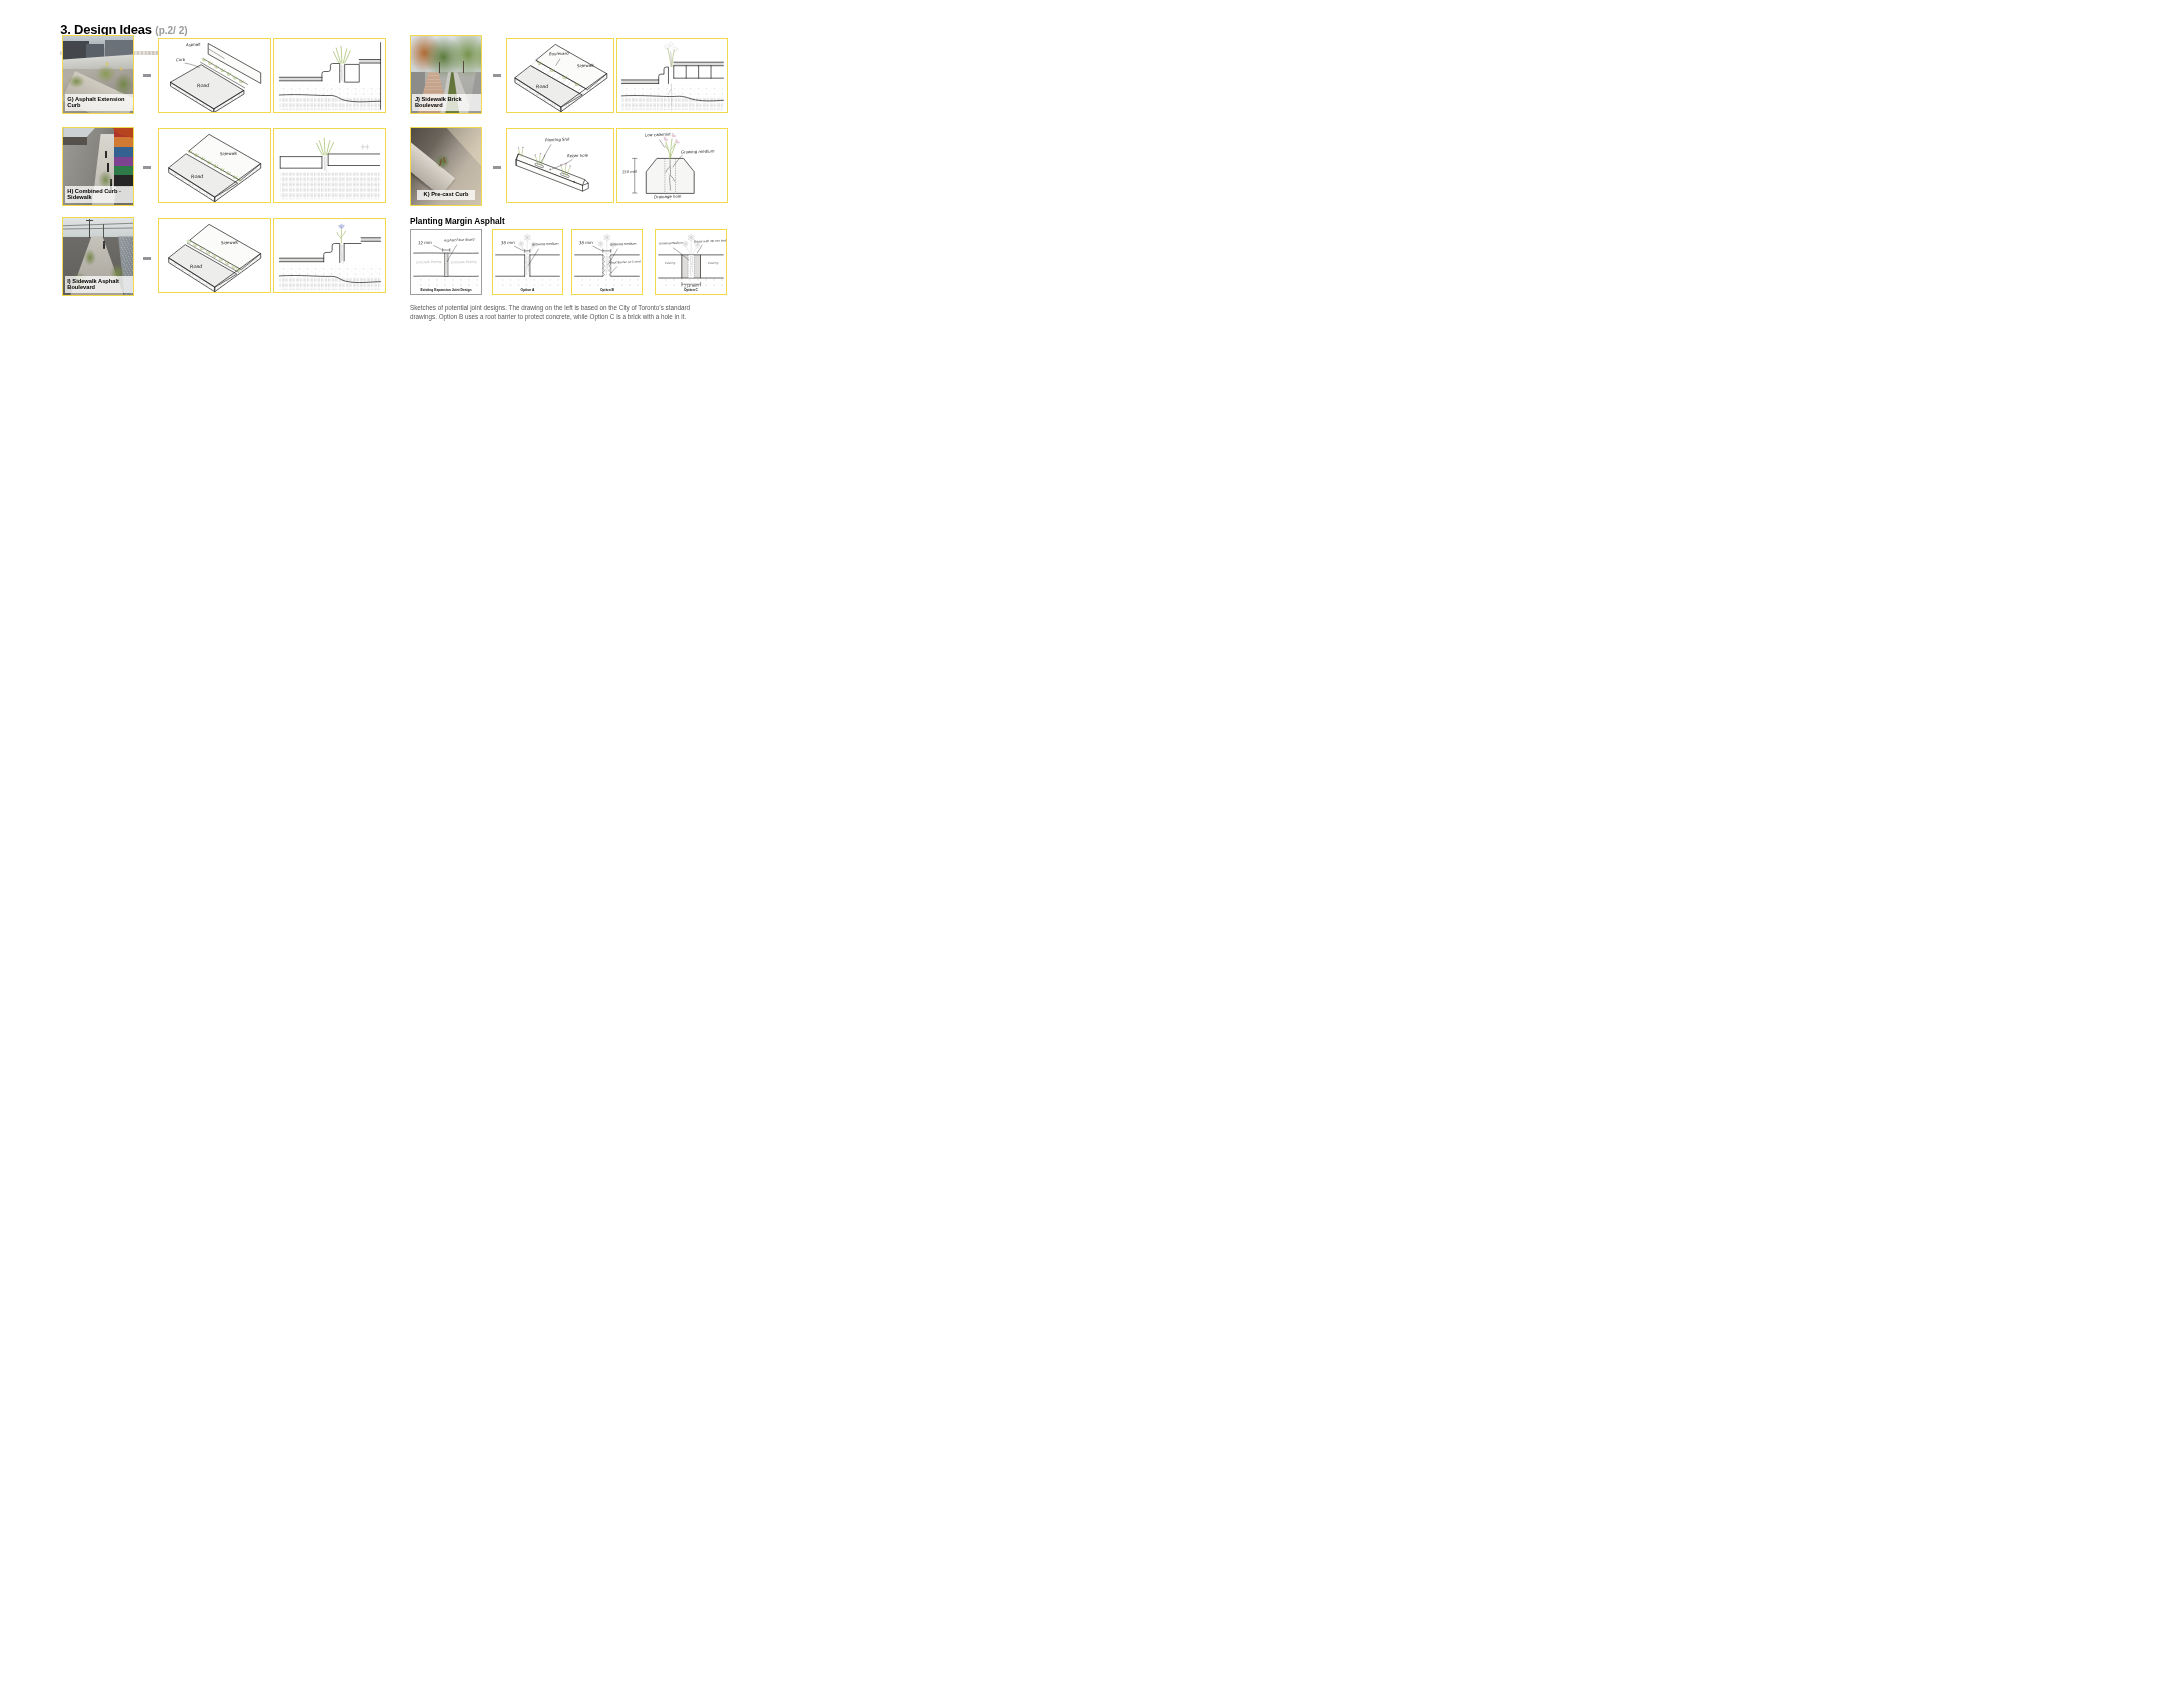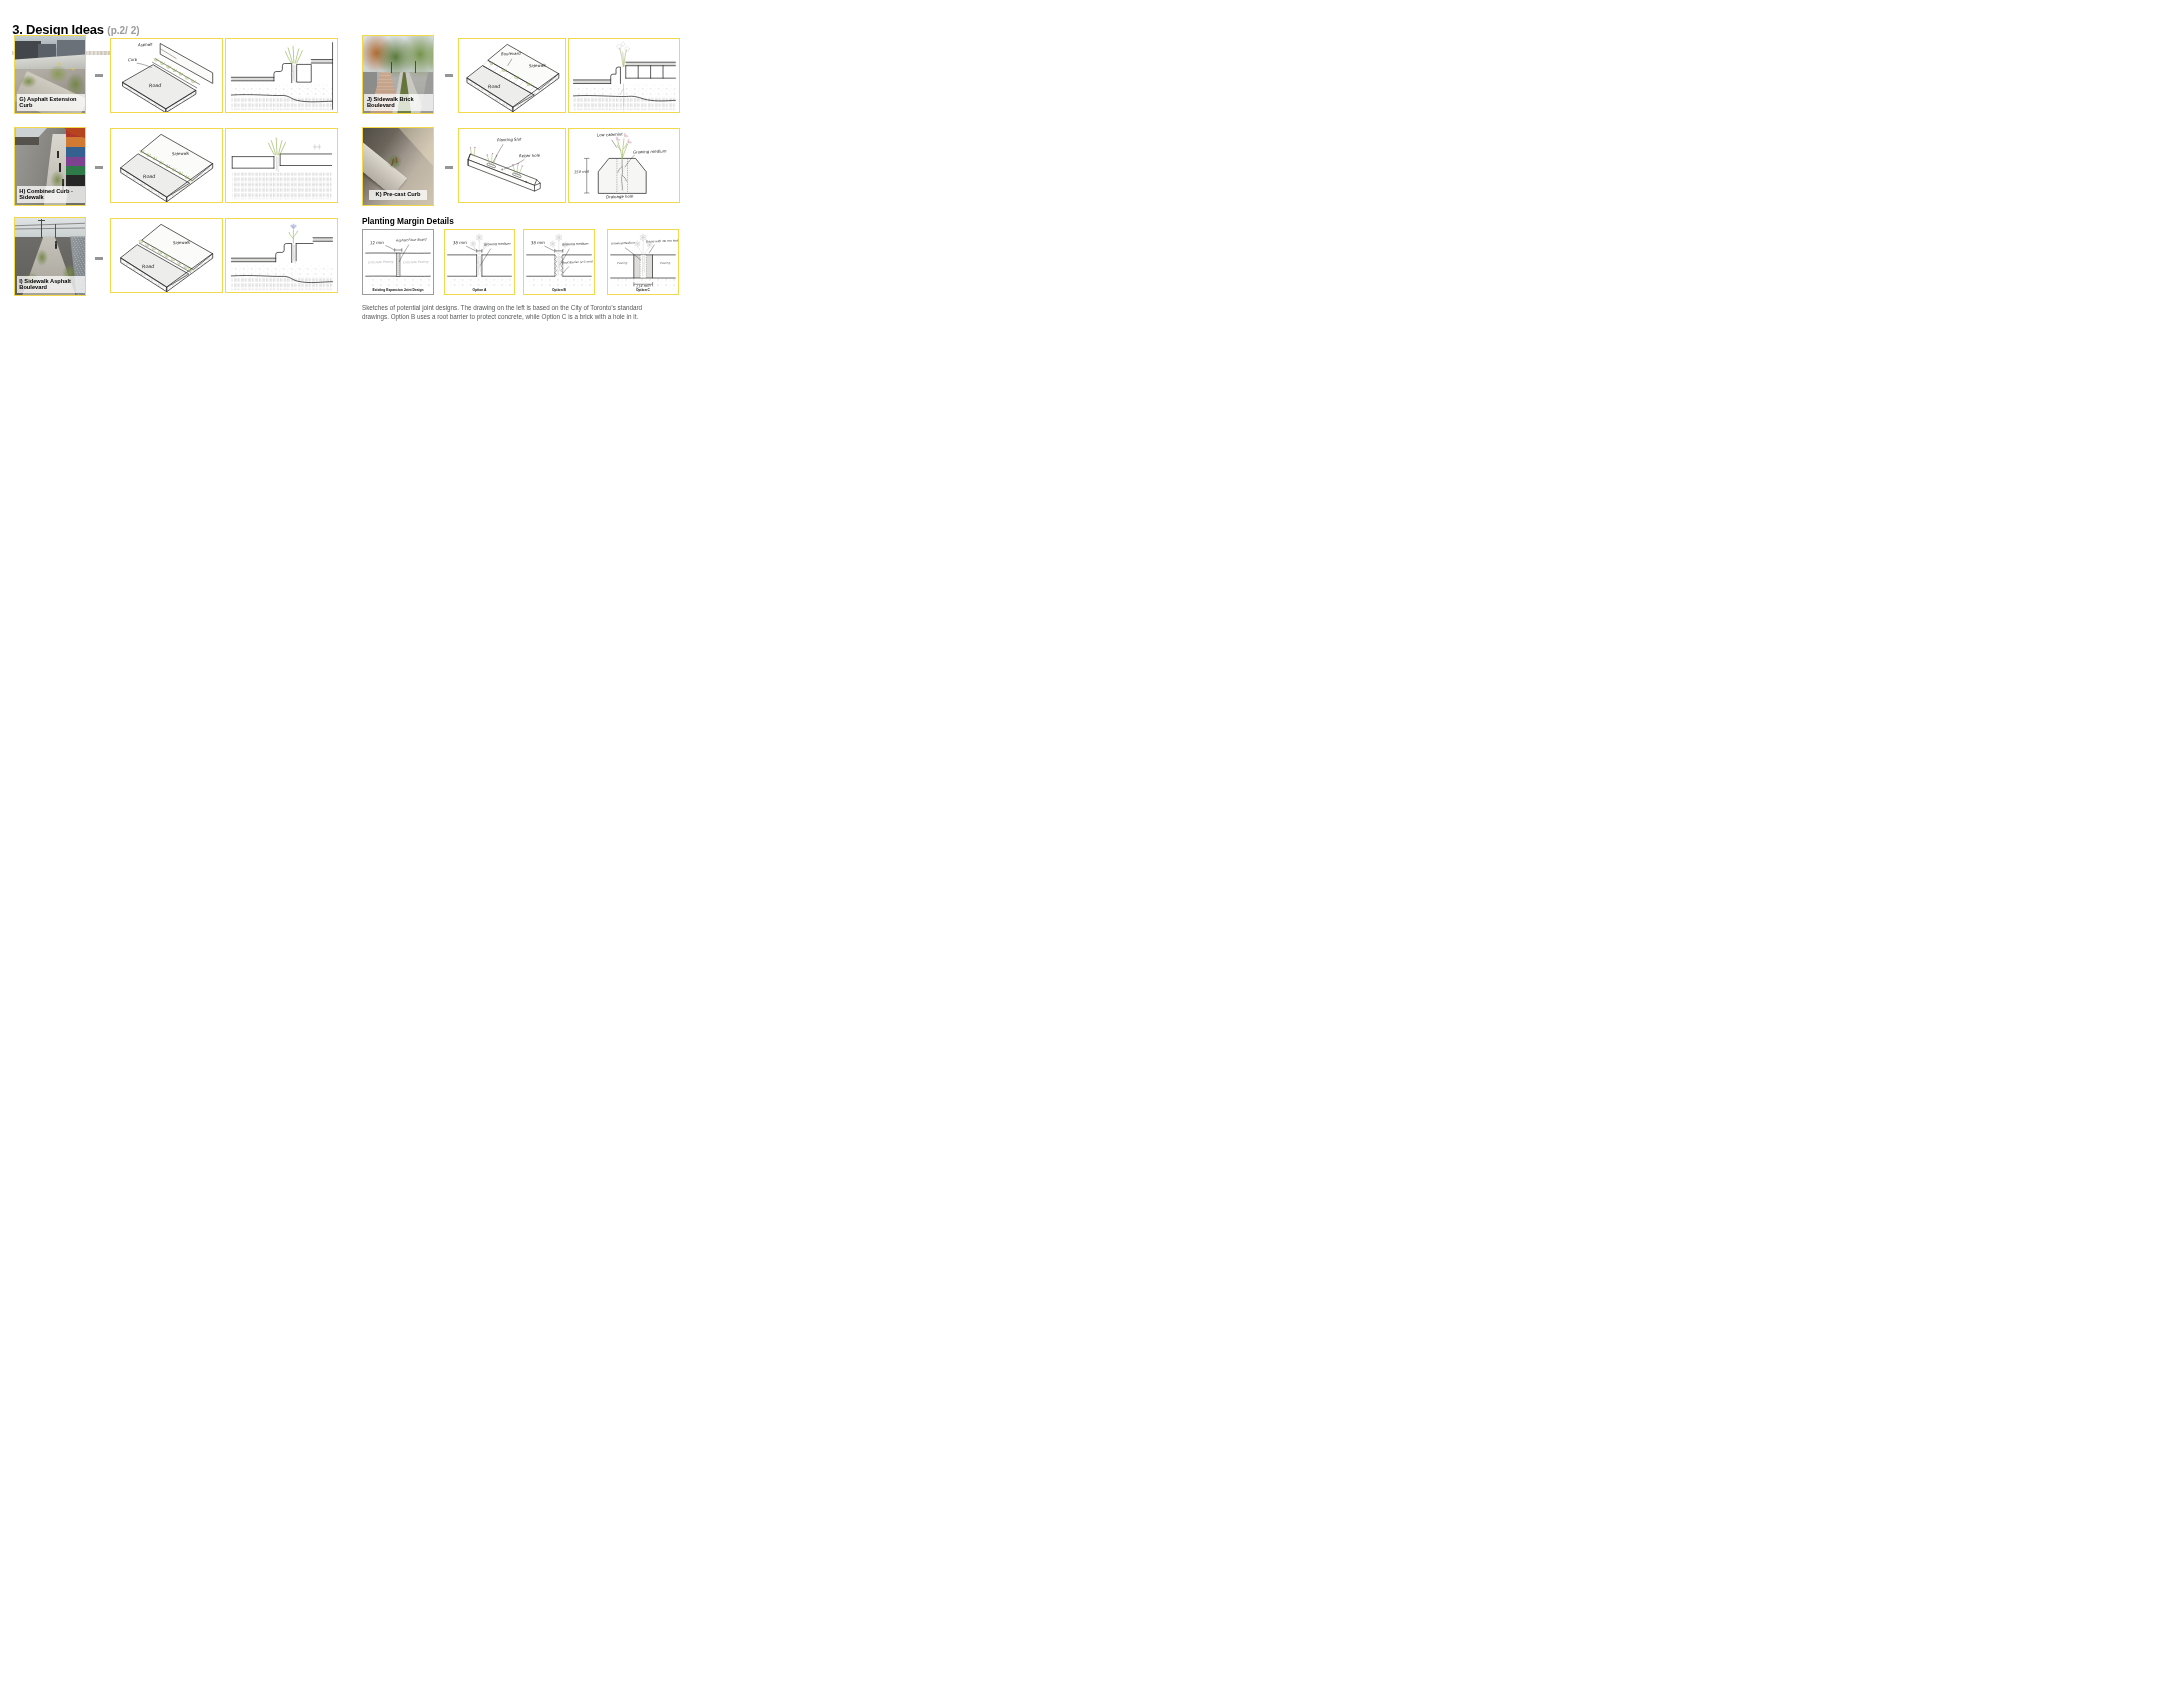--- a/index.html
+++ b/index.html
@@ -3,21 +3,21 @@
 <meta charset="utf-8">
 <style>
   :root{
     --yellow:#F1D94B;
     --sep:#939598;
     --graybrd:#9B9DA0;
     --ink:#1c1c1c;
   }
   html,body{margin:0;padding:0;background:#ffffff;}
   body{font-family:"Liberation Sans", sans-serif;}
-  .canvas{position:relative;width:692px;height:338px;background:#fff;overflow:hidden;}
+  .canvas{position:relative;width:692px;height:338px;background:#fff;overflow:hidden;margin-left:48px;}
 
   
   .title-row{position:absolute;left:12.2px;top:22px;white-space:nowrap;}
   .title-main{font-size:13px;font-weight:bold;color:#000;letter-spacing:-0.2px;}
   .title-marker{font-size:10px;font-weight:bold;color:#9b9b9b;margin-left:3.5px;}
   .title-underline{position:absolute;left:12.2px;top:51px;width:129px;height:3.5px;
     background:repeating-linear-gradient(90deg,#d8d2ca 0 1.3px,#e6e1da 1.3px 2.6px,#cfc9c1 2.6px 3.9px);}
 
   
   .photo{position:absolute;border:1.7px solid var(--yellow);box-sizing:border-box;overflow:hidden;background:#888;}
@@ -535,21 +535,21 @@
         <path d="M96,24 C100,30 104,36 108,42"></path>
         <path d="M148,58 C140,66 132,76 126,86"></path>
       </g>
     </svg>
     <div class="ann" style="left:28px;top:4.4px;">Low calamint</div>
     <div class="ann" style="left:64px;top:21px;">Growing medium</div>
     <div class="ann" style="left:5.2px;top:42px;font-size:3.7px;">150 mm</div>
     <div class="ann" style="left:37px;top:66px;">Drainage hole</div>
   </div>
 
-  <div class="section-heading">Planting Margin Details</div>
+  <div class="section-heading">Planting Margin Asphalt</div>
 
   <div class="panel gray" style="left:362px;top:229px;width:72px;height:66px;">
     <svg class="art" viewBox="0 0 157 144" preserveAspectRatio="none">
       <defs>
         <pattern id="sx" width="18" height="12" patternUnits="userSpaceOnUse">
           <circle cx="4" cy="4" r="1.2" fill="none" stroke="#c0c0c0" stroke-width="0.7"></circle>
           <circle cx="12" cy="8" r="0.8" fill="#cbcbcb"></circle>
             <circle cx="15" cy="2.5" r="0.6" fill="#cbcbcb"></circle>
         </pattern>
       </defs>

